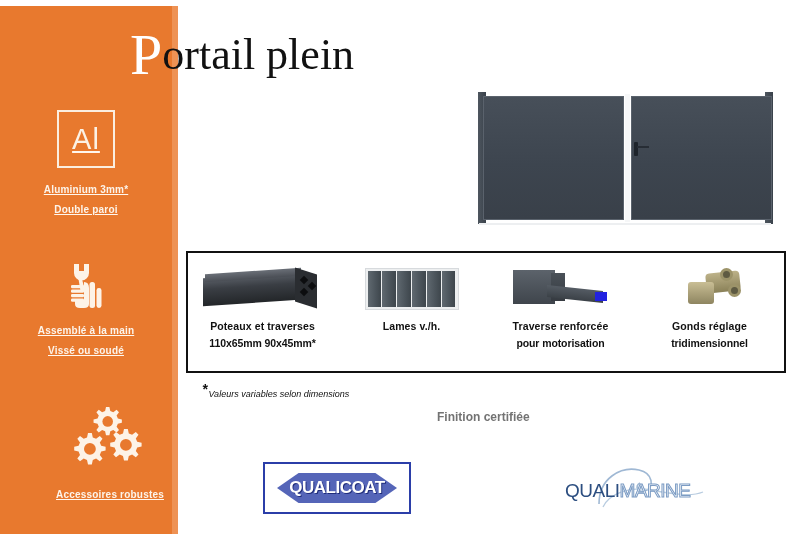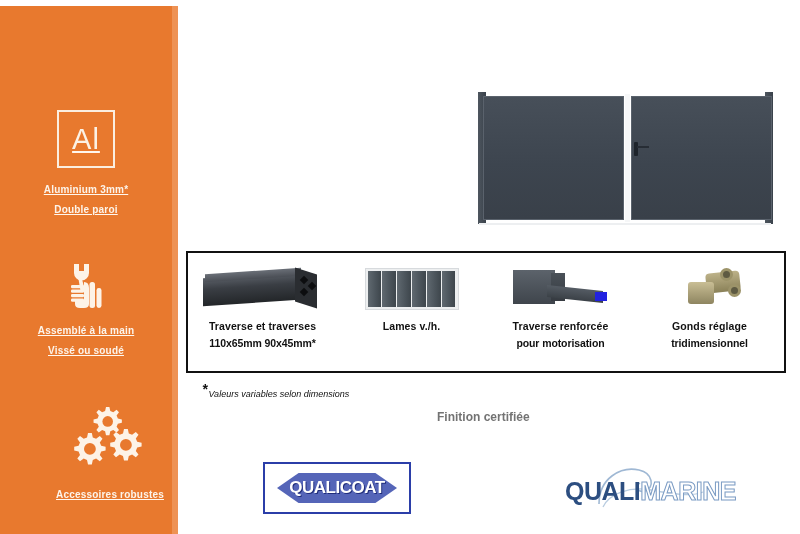--- a/index.html
+++ b/index.html
@@ -363,22 +363,22 @@
   }
   .qm-swirl {
     position: absolute;
     left: 30px; top: -4px;
     width: 110px; height: 46px;
   }
   .qm-text {
     position: absolute;
     left: 0; top: 12px;
     width: 150px;
-    font-size: 25px;
-    font-weight: bold;
+    font-size: 19px;
+    font-weight: normal;
     letter-spacing: -0.5px;
     line-height: 22px;
     white-space: nowrap;
   }
   .qm-a { color: #2C4E80; }
   .qm-b {
     color: #FFFFFF;
     -webkit-text-stroke: 1px #7C9CC4;
     text-shadow: 0 0 0 #7C9CC4;
   }
@@ -434,20 +434,23 @@
           <circle cx="17.9" cy="43.9" r="5.9" fill="#E8792E"></circle>
 
           <path d="M52 24 l3.8 0 1.0 4.4 3.3 1.4 3.7 -2.7 2.7 2.7 -2.7 3.7 1.4 3.3 4.4 1.0 0 3.8 -4.4 1.0 -1.4 3.3 2.7 3.7 -2.7 2.7 -3.7 -2.7 -3.3 1.4 -1.0 4.4 -3.8 0 -1.0 -4.4 -3.3 -1.4 -3.7 2.7 -2.7 -2.7 2.7 -3.7 -1.4 -3.3 -4.4 -1.0 0 -3.8 4.4 -1.0 1.4 -3.3 -2.7 -3.7 2.7 -2.7 3.7 2.7 3.3 -1.4 Z"></path>
           <circle cx="53.9" cy="39.9" r="5.9" fill="#E8792E"></circle>
         </g>
       </svg>
     </div>
     <div class="side-caption" style="margin-top:18px;">Accessoires robustes</div>
   </div>
 
+  <div class="title">
+    <span class="cap">P</span><span class="rest">ortail plein</span>
+  </div>
 
   <div class="gate-photo">
     <div class="gate-post p1"></div>
     <div class="gate-post p2"></div>
     <div class="gate-leaf left"></div>
     <div class="gate-leaf right"></div>
     <div class="gate-gap"></div>
     <div class="gate-handle"></div>
     <div class="gate-handle-bar"></div>
     <div class="gate-shadow"></div>
@@ -459,21 +462,21 @@
       <div class="comp-art">
         <div class="profile-art">
           <div class="profile-body"></div>
           <div class="profile-top"></div>
           <div class="profile-end"></div>
           <div class="profile-hole" style="left:98px; top:12px;"></div>
           <div class="profile-hole" style="left:98px; top:24px;"></div>
           <div class="profile-hole" style="left:106px; top:18px;"></div>
         </div>
       </div>
-      <div class="comp-label">Traverse et traverses</div>
+      <div class="comp-label">Poteaux et traverses</div>
       <div class="comp-label sub">110x65mm 90x45mm*</div>
     </div>
 
     <div class="comp-cell">
       <div class="comp-art">
         <div class="slats-art">
           <div class="slat"></div>
             <div class="slat"></div>
             <div class="slat"></div>
           <div class="slat"></div>

